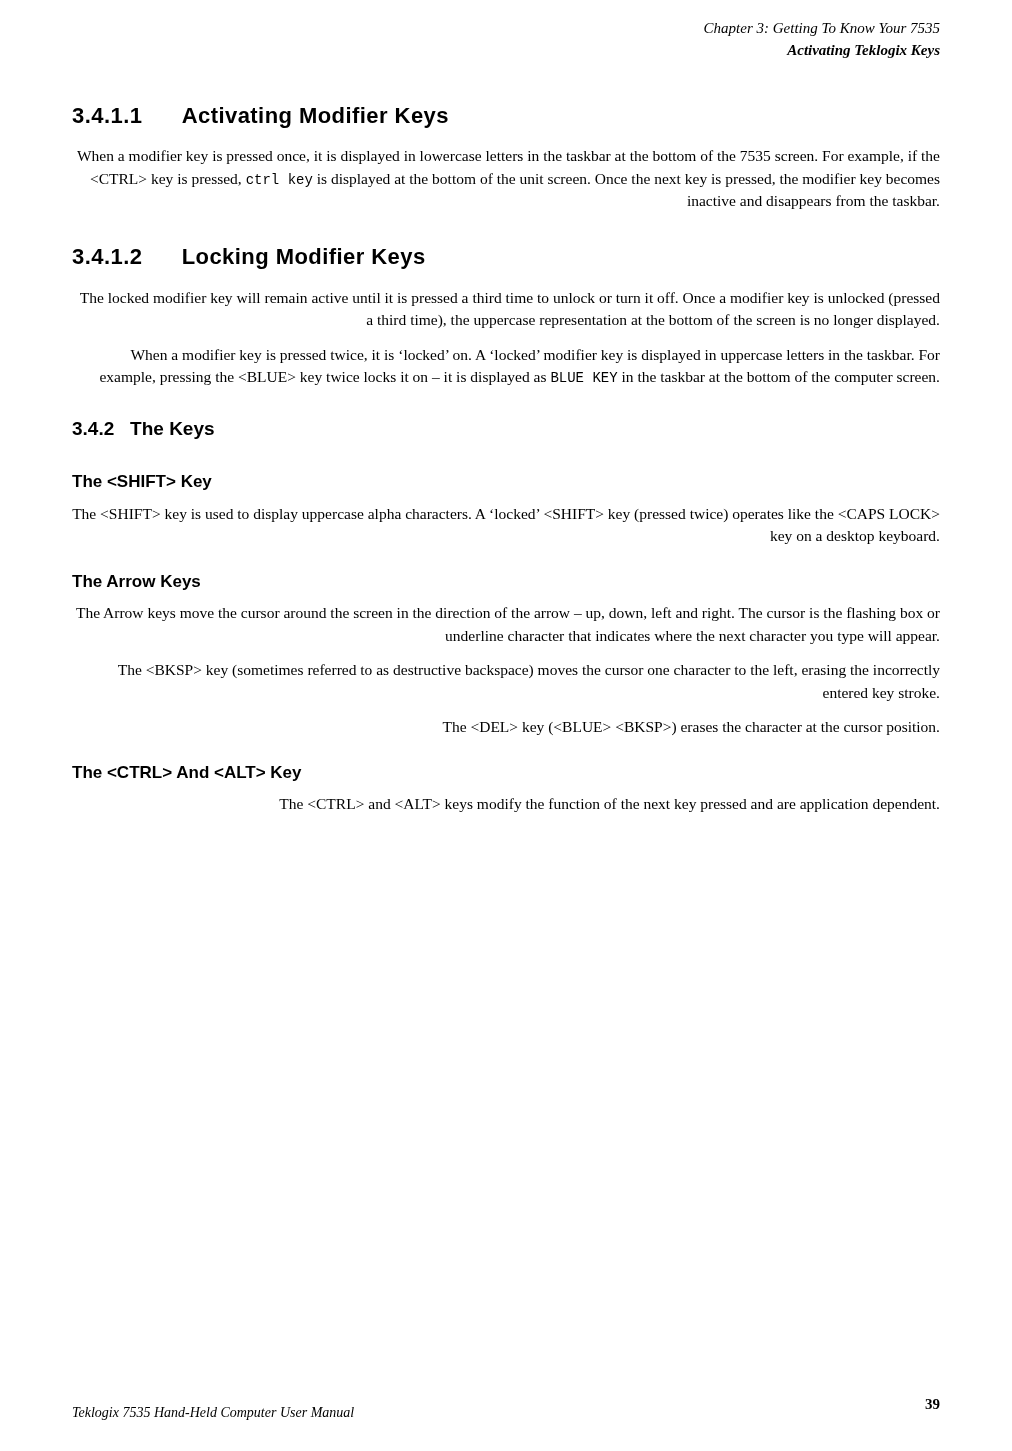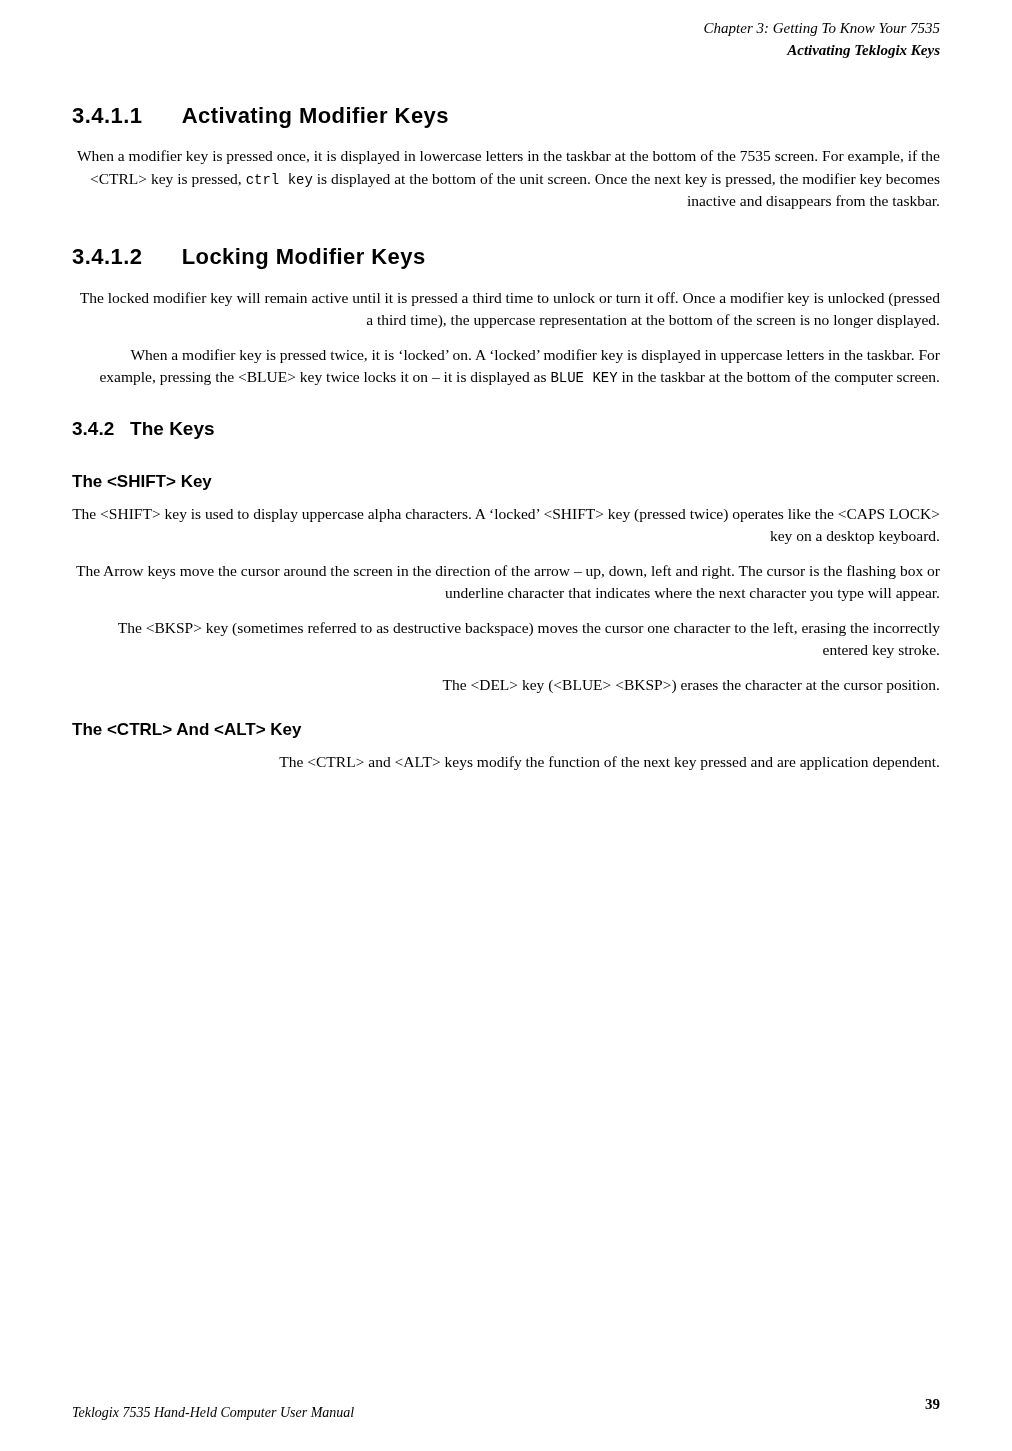--- a/index.html
+++ b/index.html
@@ -127,20 +127,21 @@
     When a modifier key is pressed twice, it is ‘locked’ on. A ‘locked’ modifier key is displayed in uppercase letters in the taskbar. For example, pressing the &lt;BLUE&gt; key twice locks it on – it is displayed as <span class="mono">BLUE KEY</span> in the taskbar at the bottom of the computer screen.
   </p>
 
   <h3>3.4.2&nbsp;&nbsp;&nbsp;The Keys</h3>
 
   <h4>The &lt;SHIFT&gt; Key</h4>
   <p>
     The &lt;SHIFT&gt; key is used to display uppercase alpha characters. A ‘locked’ &lt;SHIFT&gt; key (pressed twice) operates like the &lt;CAPS LOCK&gt; key on a desktop keyboard.
   </p>
 
+  <h4>The Arrow Keys</h4>
   <p>
     The Arrow keys move the cursor around the screen in the direction of the arrow – up, down, left and right. The cursor is the flashing box or underline character that indicates where the next character you type will appear.
   </p>
 
   <p>
     The &lt;BKSP&gt; key (sometimes referred to as destructive backspace) moves the cursor one character to the left, erasing the incorrectly entered key stroke.
   </p>
   <p>
     The &lt;DEL&gt; key (&lt;BLUE&gt; &lt;BKSP&gt;) erases the character at the cursor position.
   </p>

